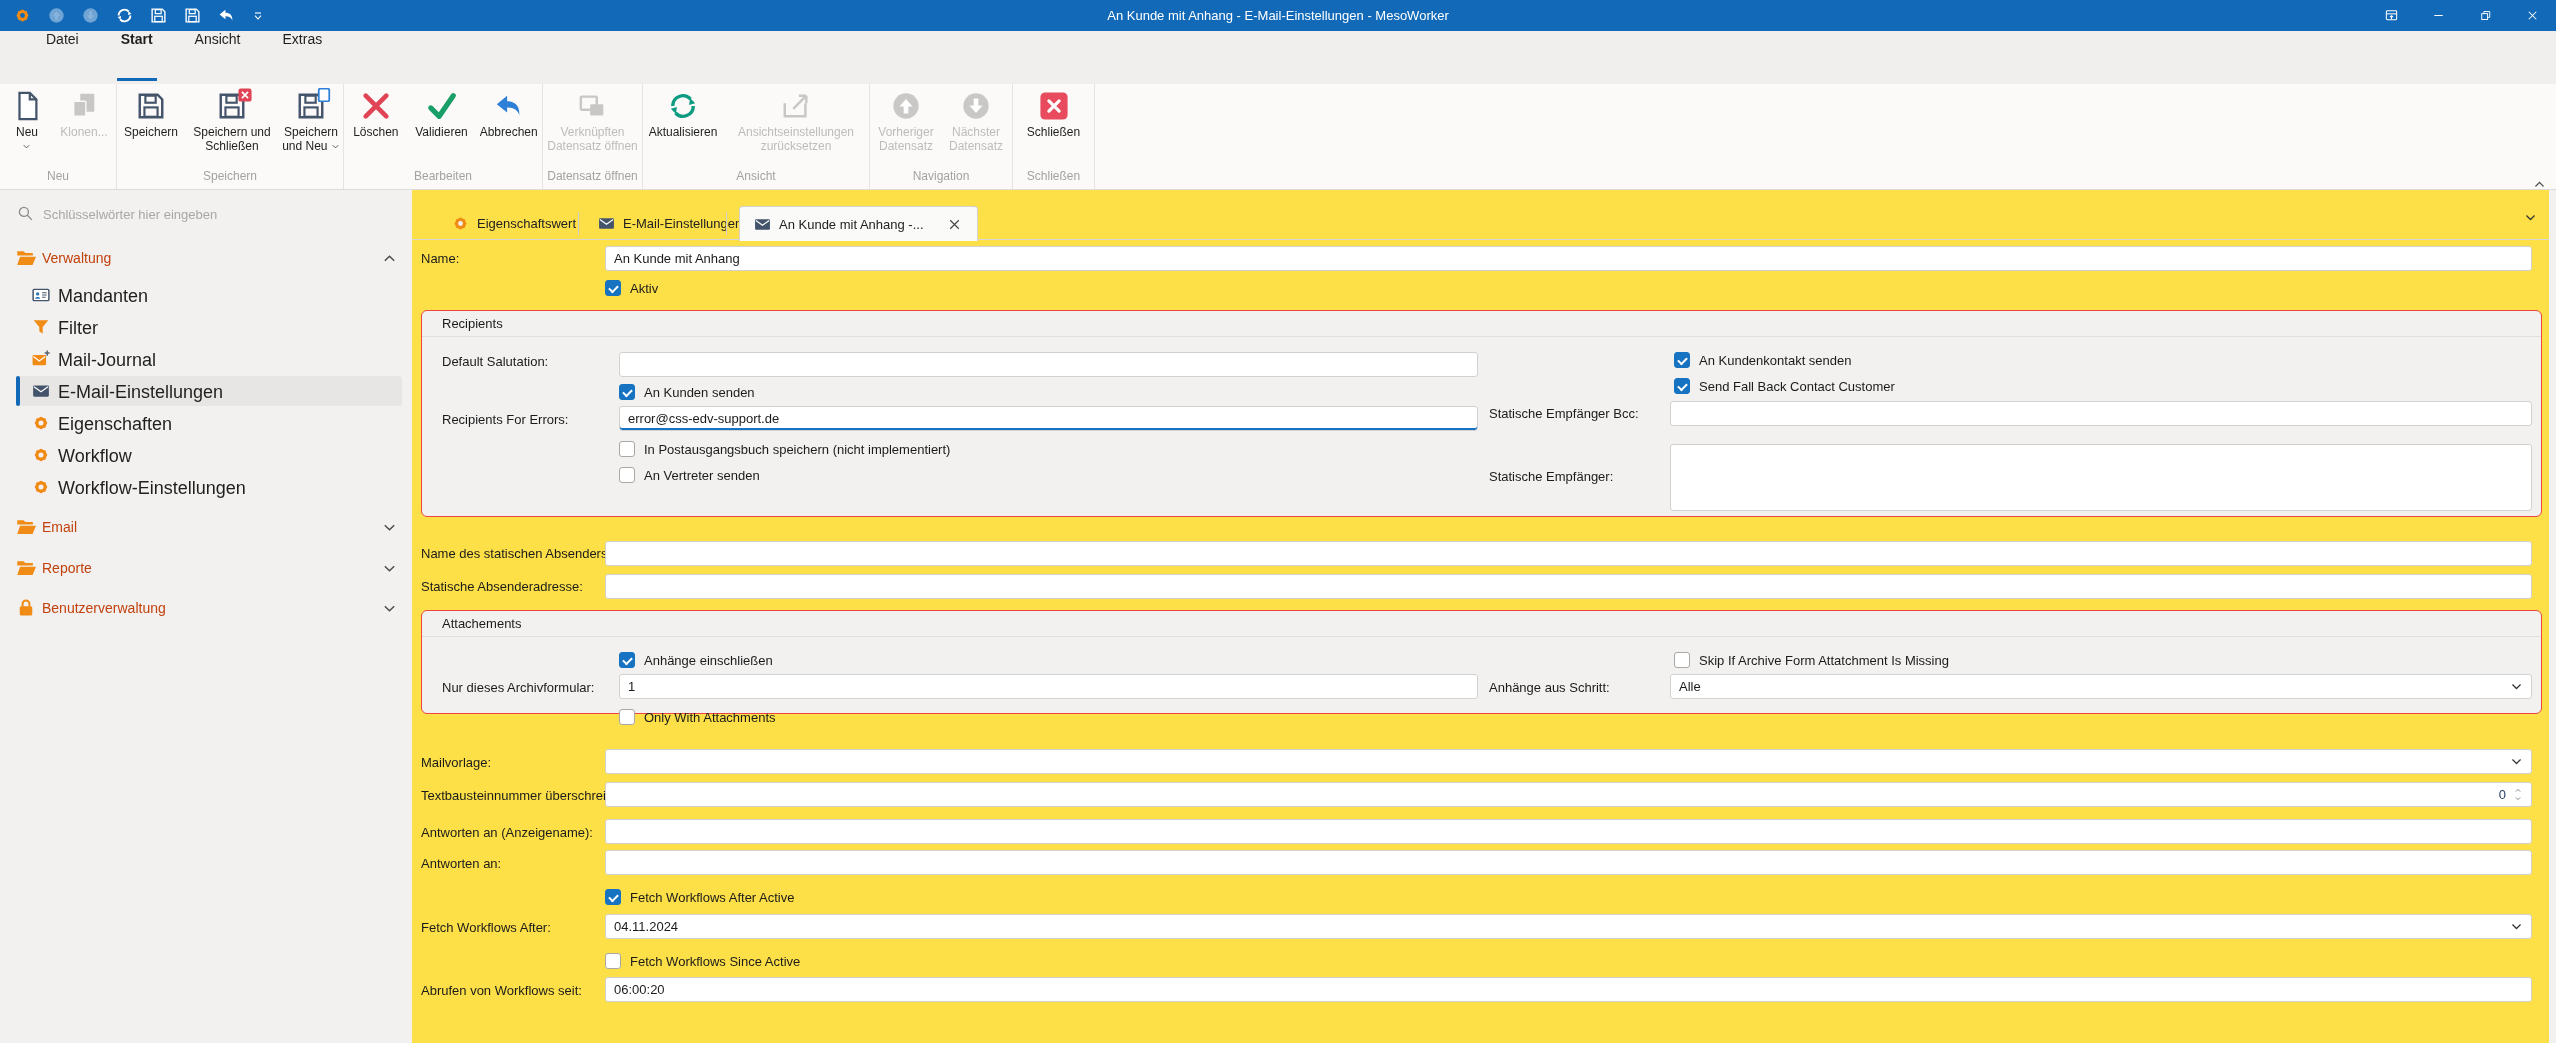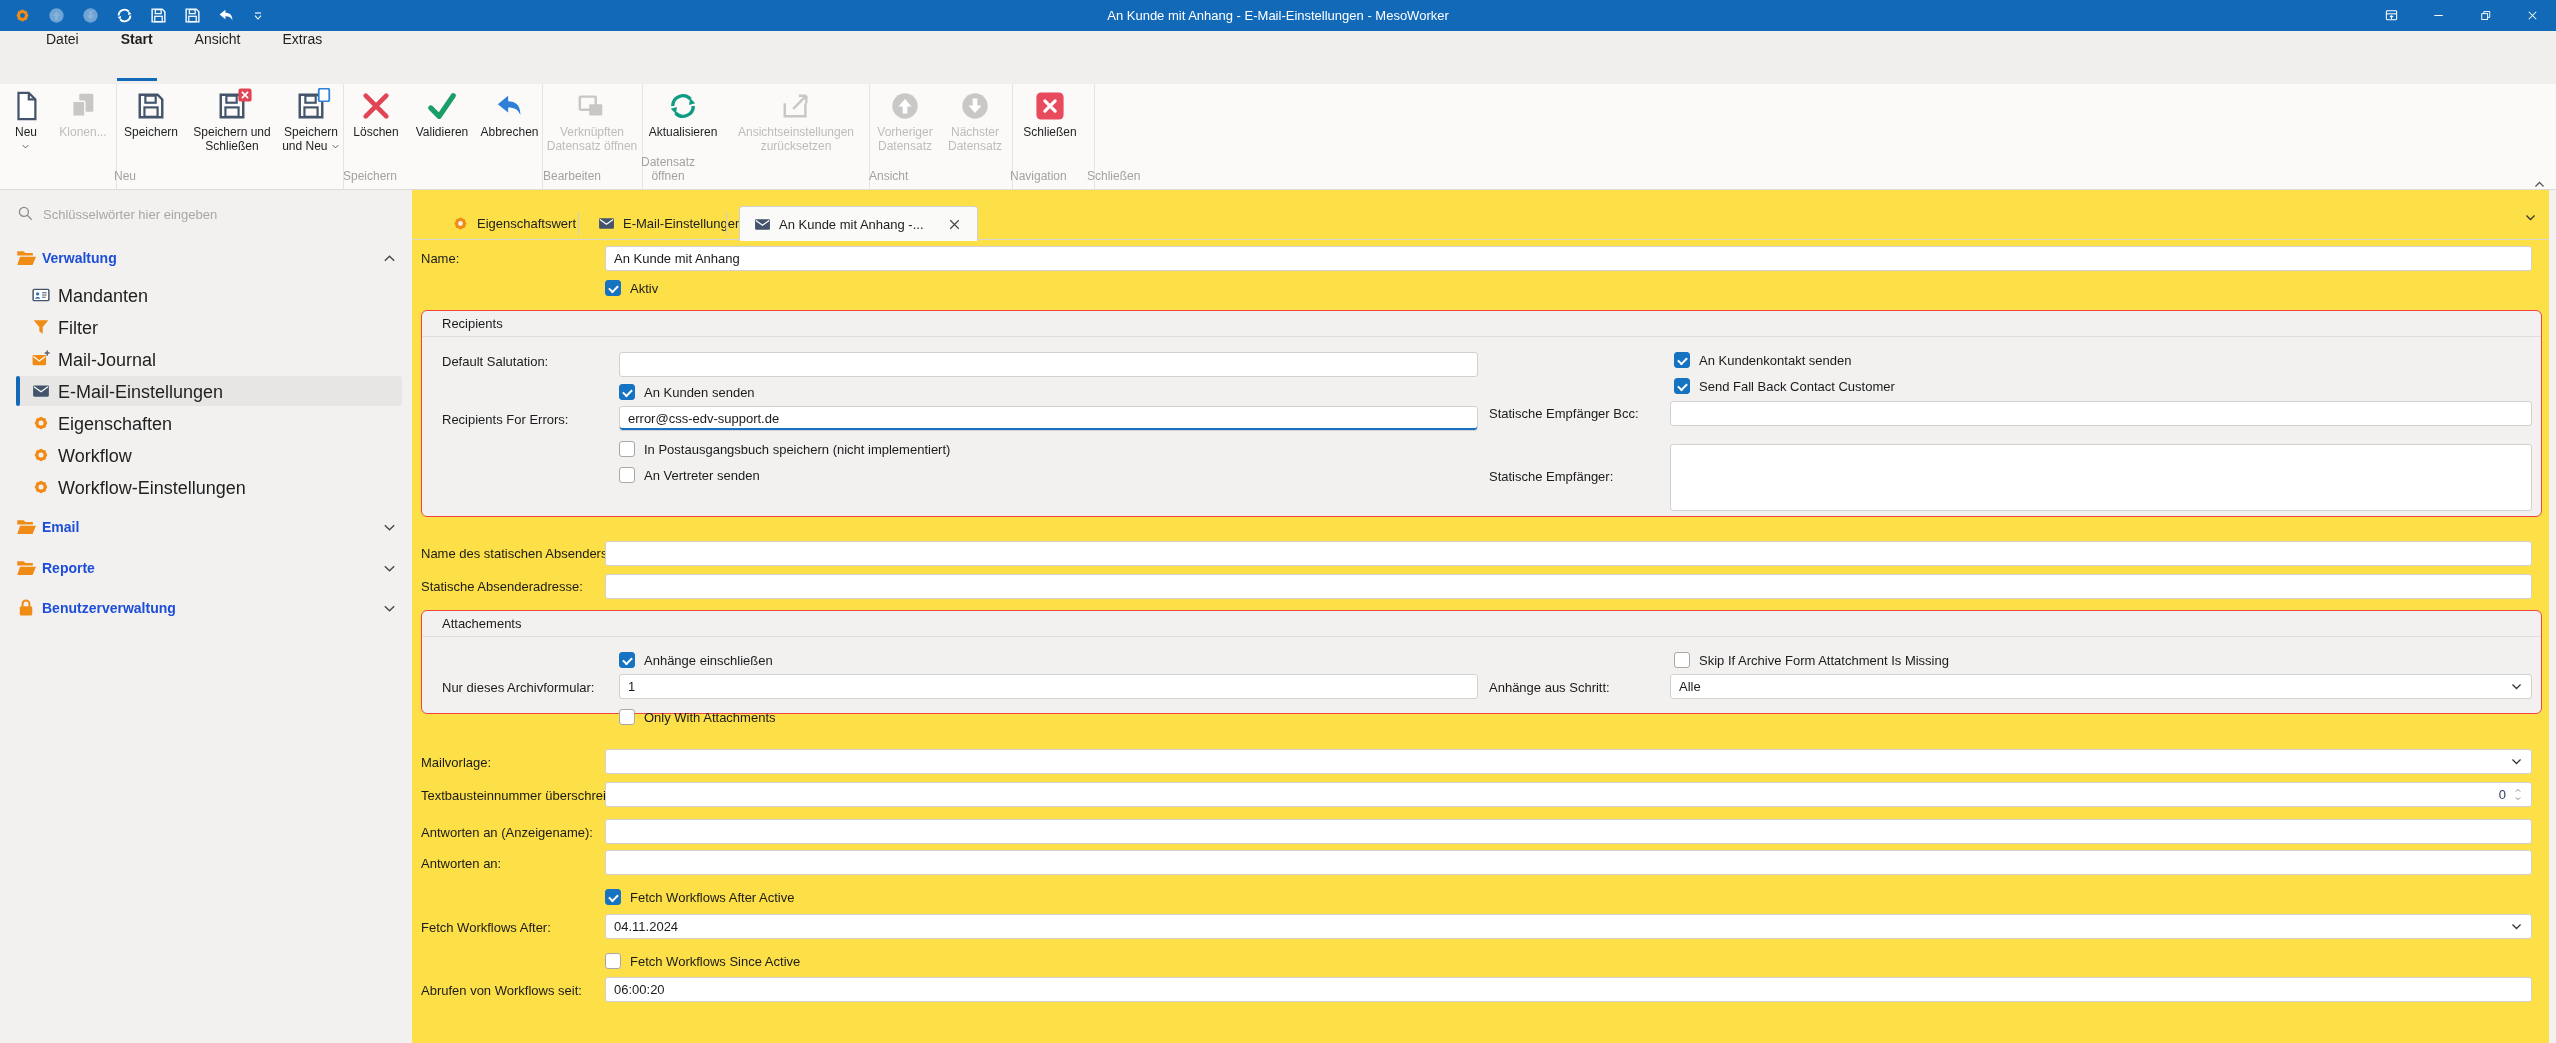--- a/index.html
+++ b/index.html
@@ -18,36 +18,36 @@
   .winbtn svg{width:15px;height:15px;color:#fff}
 
   
   #menubar{position:absolute;left:0;top:31px;width:2556px;height:53px;background:#f0efee;display:flex;align-items:center;padding-left:25px;box-sizing:border-box}
   .mtab{position:relative;font-size:14px;color:#1f1f1f;padding:0 21px;height:100%;display:flex;align-items:flex-start}
   .mtab.active{font-weight:bold}
   .mtab.active::after{content:"";position:absolute;left:17px;right:17px;bottom:3px;height:3px;background:#1169b8}
 
   
   #ribbon{position:absolute;left:0;top:84px;width:2556px;height:106px;background:#fbfaf9;border-bottom:1px solid #dcdbda;display:flex;box-sizing:border-box}
-  .rgroup{display:flex;border-right:1px solid #e5e4e3;box-sizing:border-box}
+  .rgroup{display:flex;flex-direction:column;border-right:1px solid #e5e4e3;box-sizing:border-box}
   .rbuttons{display:flex;justify-content:center}
   .rbtn{display:flex;flex-direction:column;align-items:center;box-sizing:border-box;padding-top:7px}
   .iconwrap{position:relative;width:30px;height:30px}
   .ricon{width:30px;height:30px;display:block}
   .badge{position:absolute;width:14px;height:14px;top:-3px;right:-5px}
   .rlabel{margin-top:5px;font-size:12px;line-height:13.5px;text-align:center;color:#1f1f1f}
   .rbtn.disabled .rlabel{color:#bdbcbb}
   .minichev{width:9px;height:9px;color:#444;vertical-align:middle}
   .rglabel{margin-top:auto;text-align:center;font-size:12px;color:#a3a2a1;padding:3px 0 6px}
   #ribbon-collapse{position:absolute;right:10px;top:94px;width:13px;height:13px;color:#555}
 
   
   #sidebar{position:absolute;left:0;top:190px;width:419px;height:853px;background:#f2f1f0;border-right:1px solid #d8d7d6;box-sizing:border-box}
   .side-ic{position:absolute}
-  .shead{position:absolute;font-size:14px;font-weight:bold;color:#1d4ed8;transform:translateY(-50%);white-space:nowrap}
+  .shead{position:absolute;font-size:14px;font-weight:normal;color:#c2410c;transform:translateY(-50%);white-space:nowrap}
   .sitem{position:absolute;font-size:18px;color:#1f1f1f;transform:translateY(-50%);white-space:nowrap}
   .schev{position:absolute;width:15px;height:15px;color:#4b4a49}
   #sel-item{position:absolute;left:16px;top:186px;width:386px;height:30px;background:#e7e6e5;border-radius:3px}
   #sel-bar{position:absolute;left:16px;top:186px;width:4px;height:30px;background:#1169b8;border-radius:2px}
   #search-ic{position:absolute;left:17px;top:15px;width:17px;height:17px;color:#8f8e8d}
   #search-input{position:absolute;left:41px;top:12px;width:330px;height:22px;border:none;background:transparent;outline:none;font:13px "Liberation Sans",sans-serif;color:#737373}
   #search-input::placeholder{color:#a8a7a6}
 
   
   #content{position:absolute;left:412px;top:190px;width:2137px;height:853px;background:#fde047}

